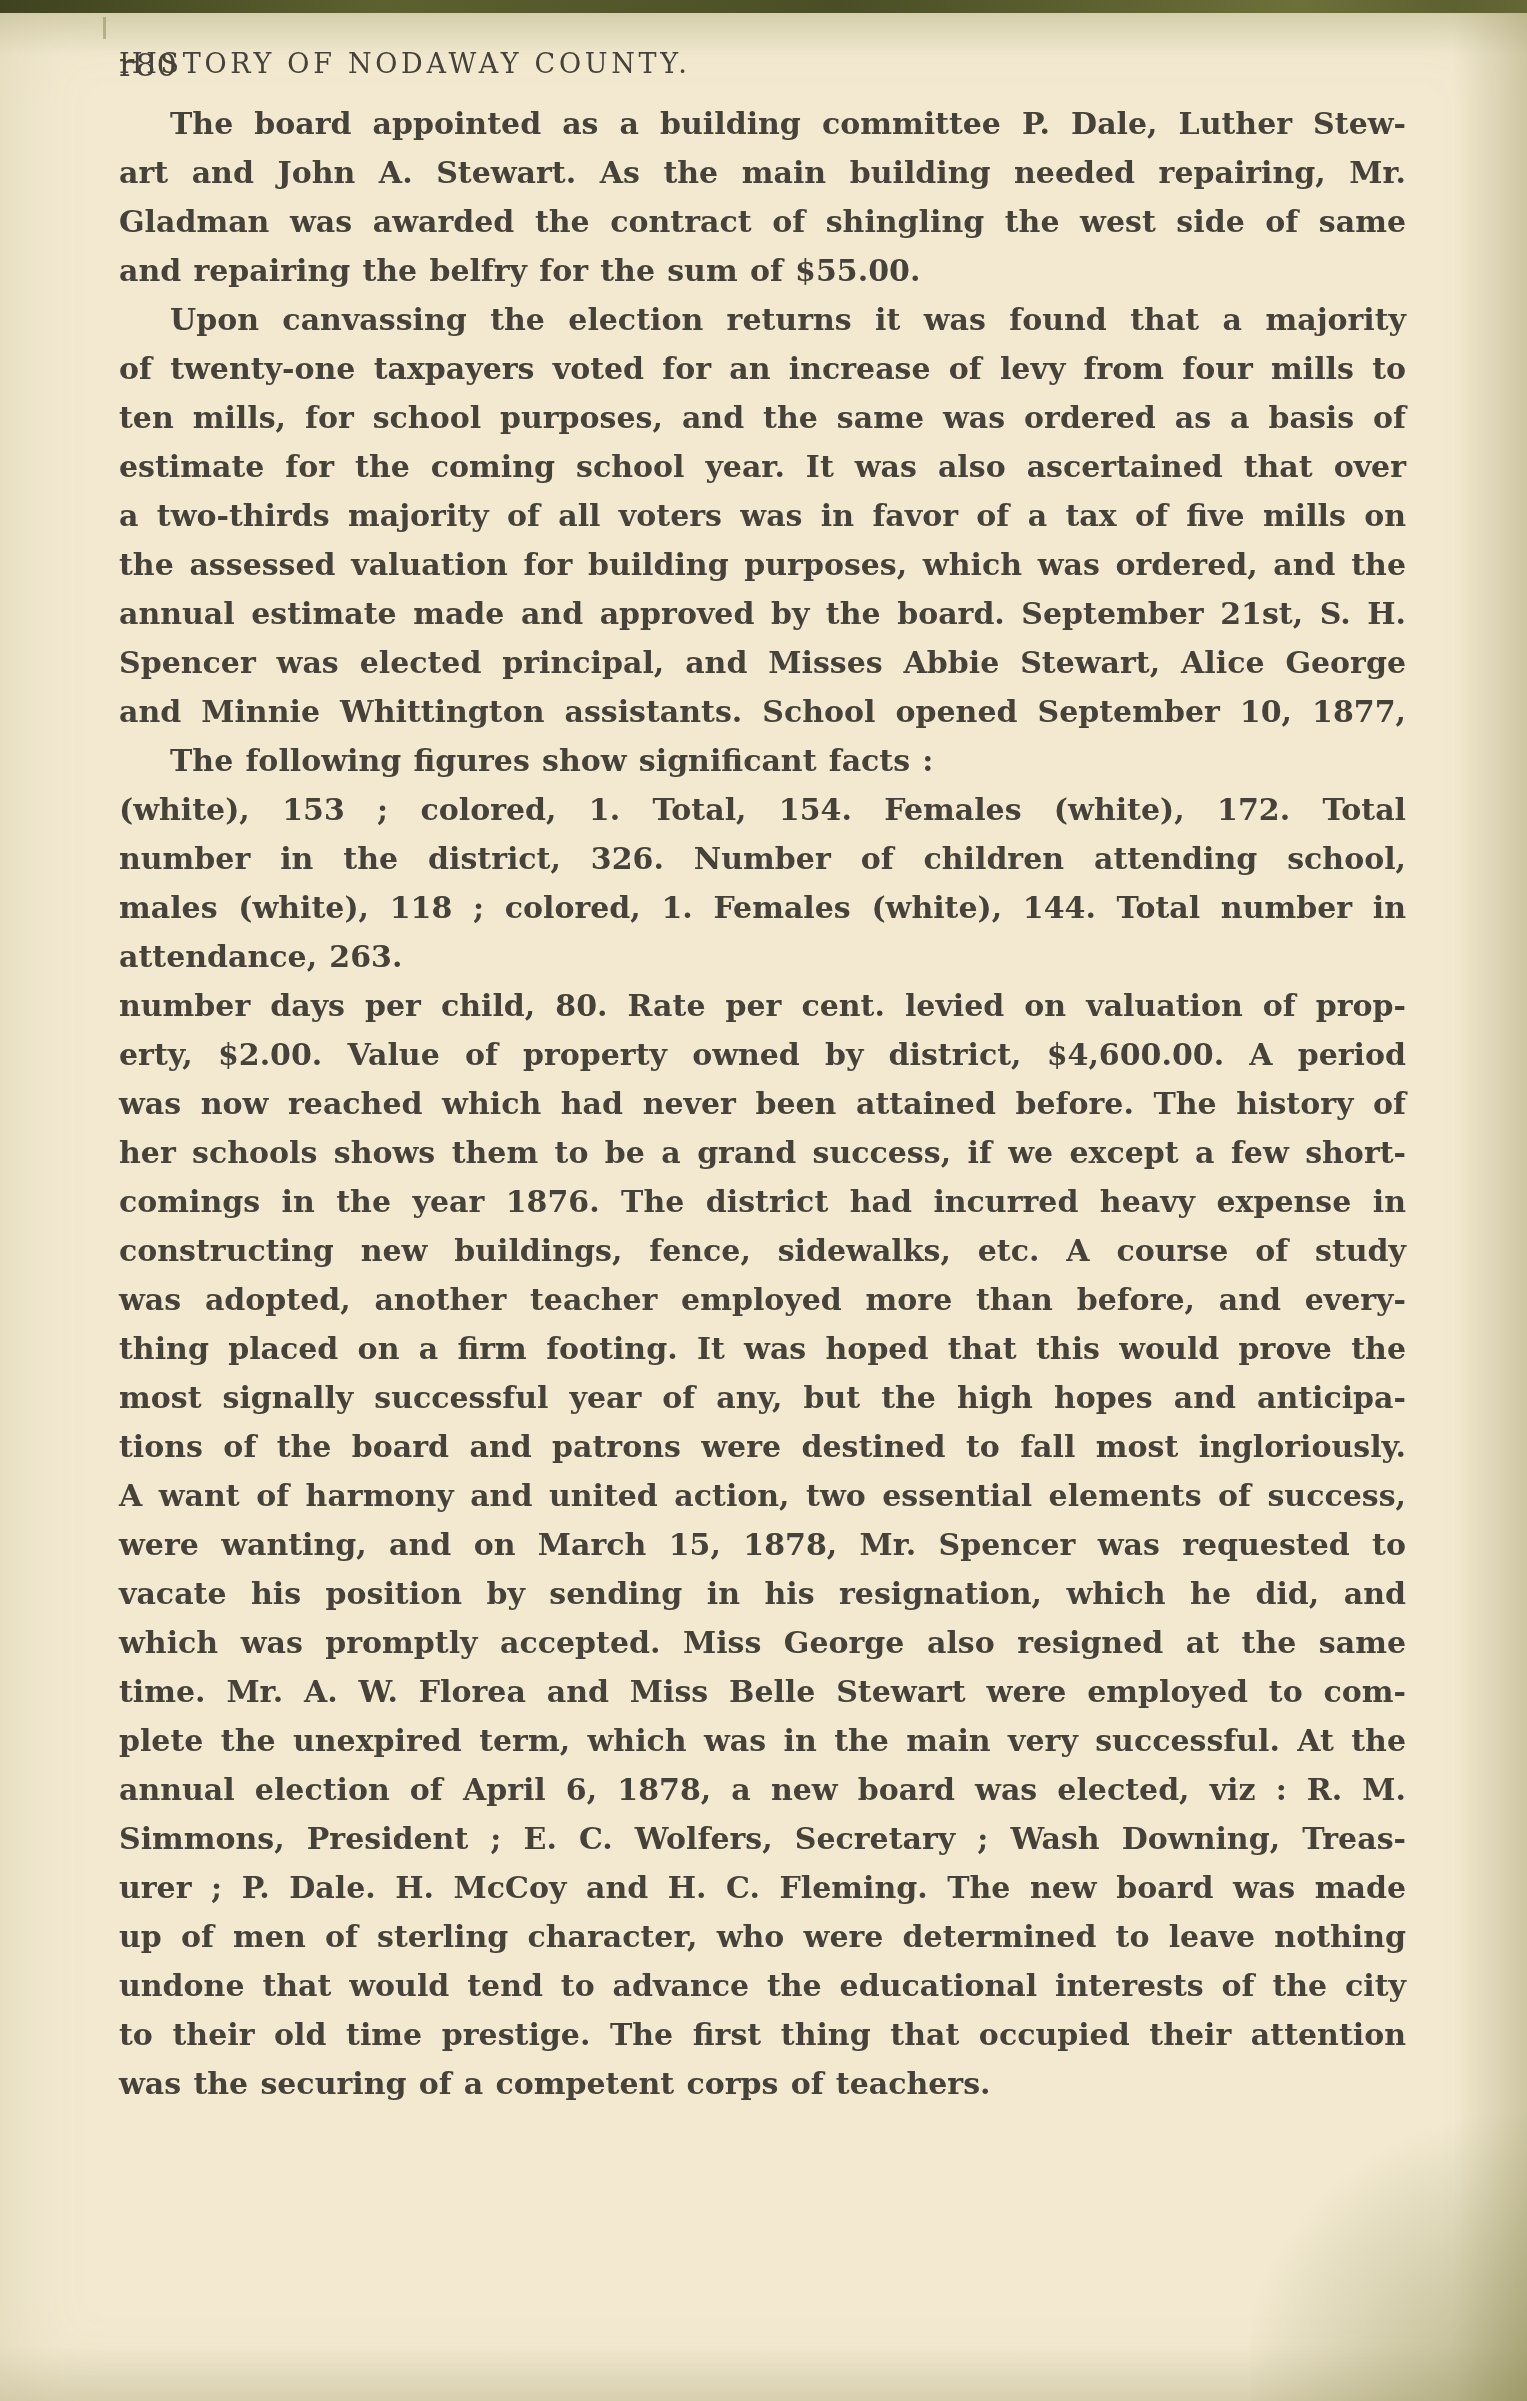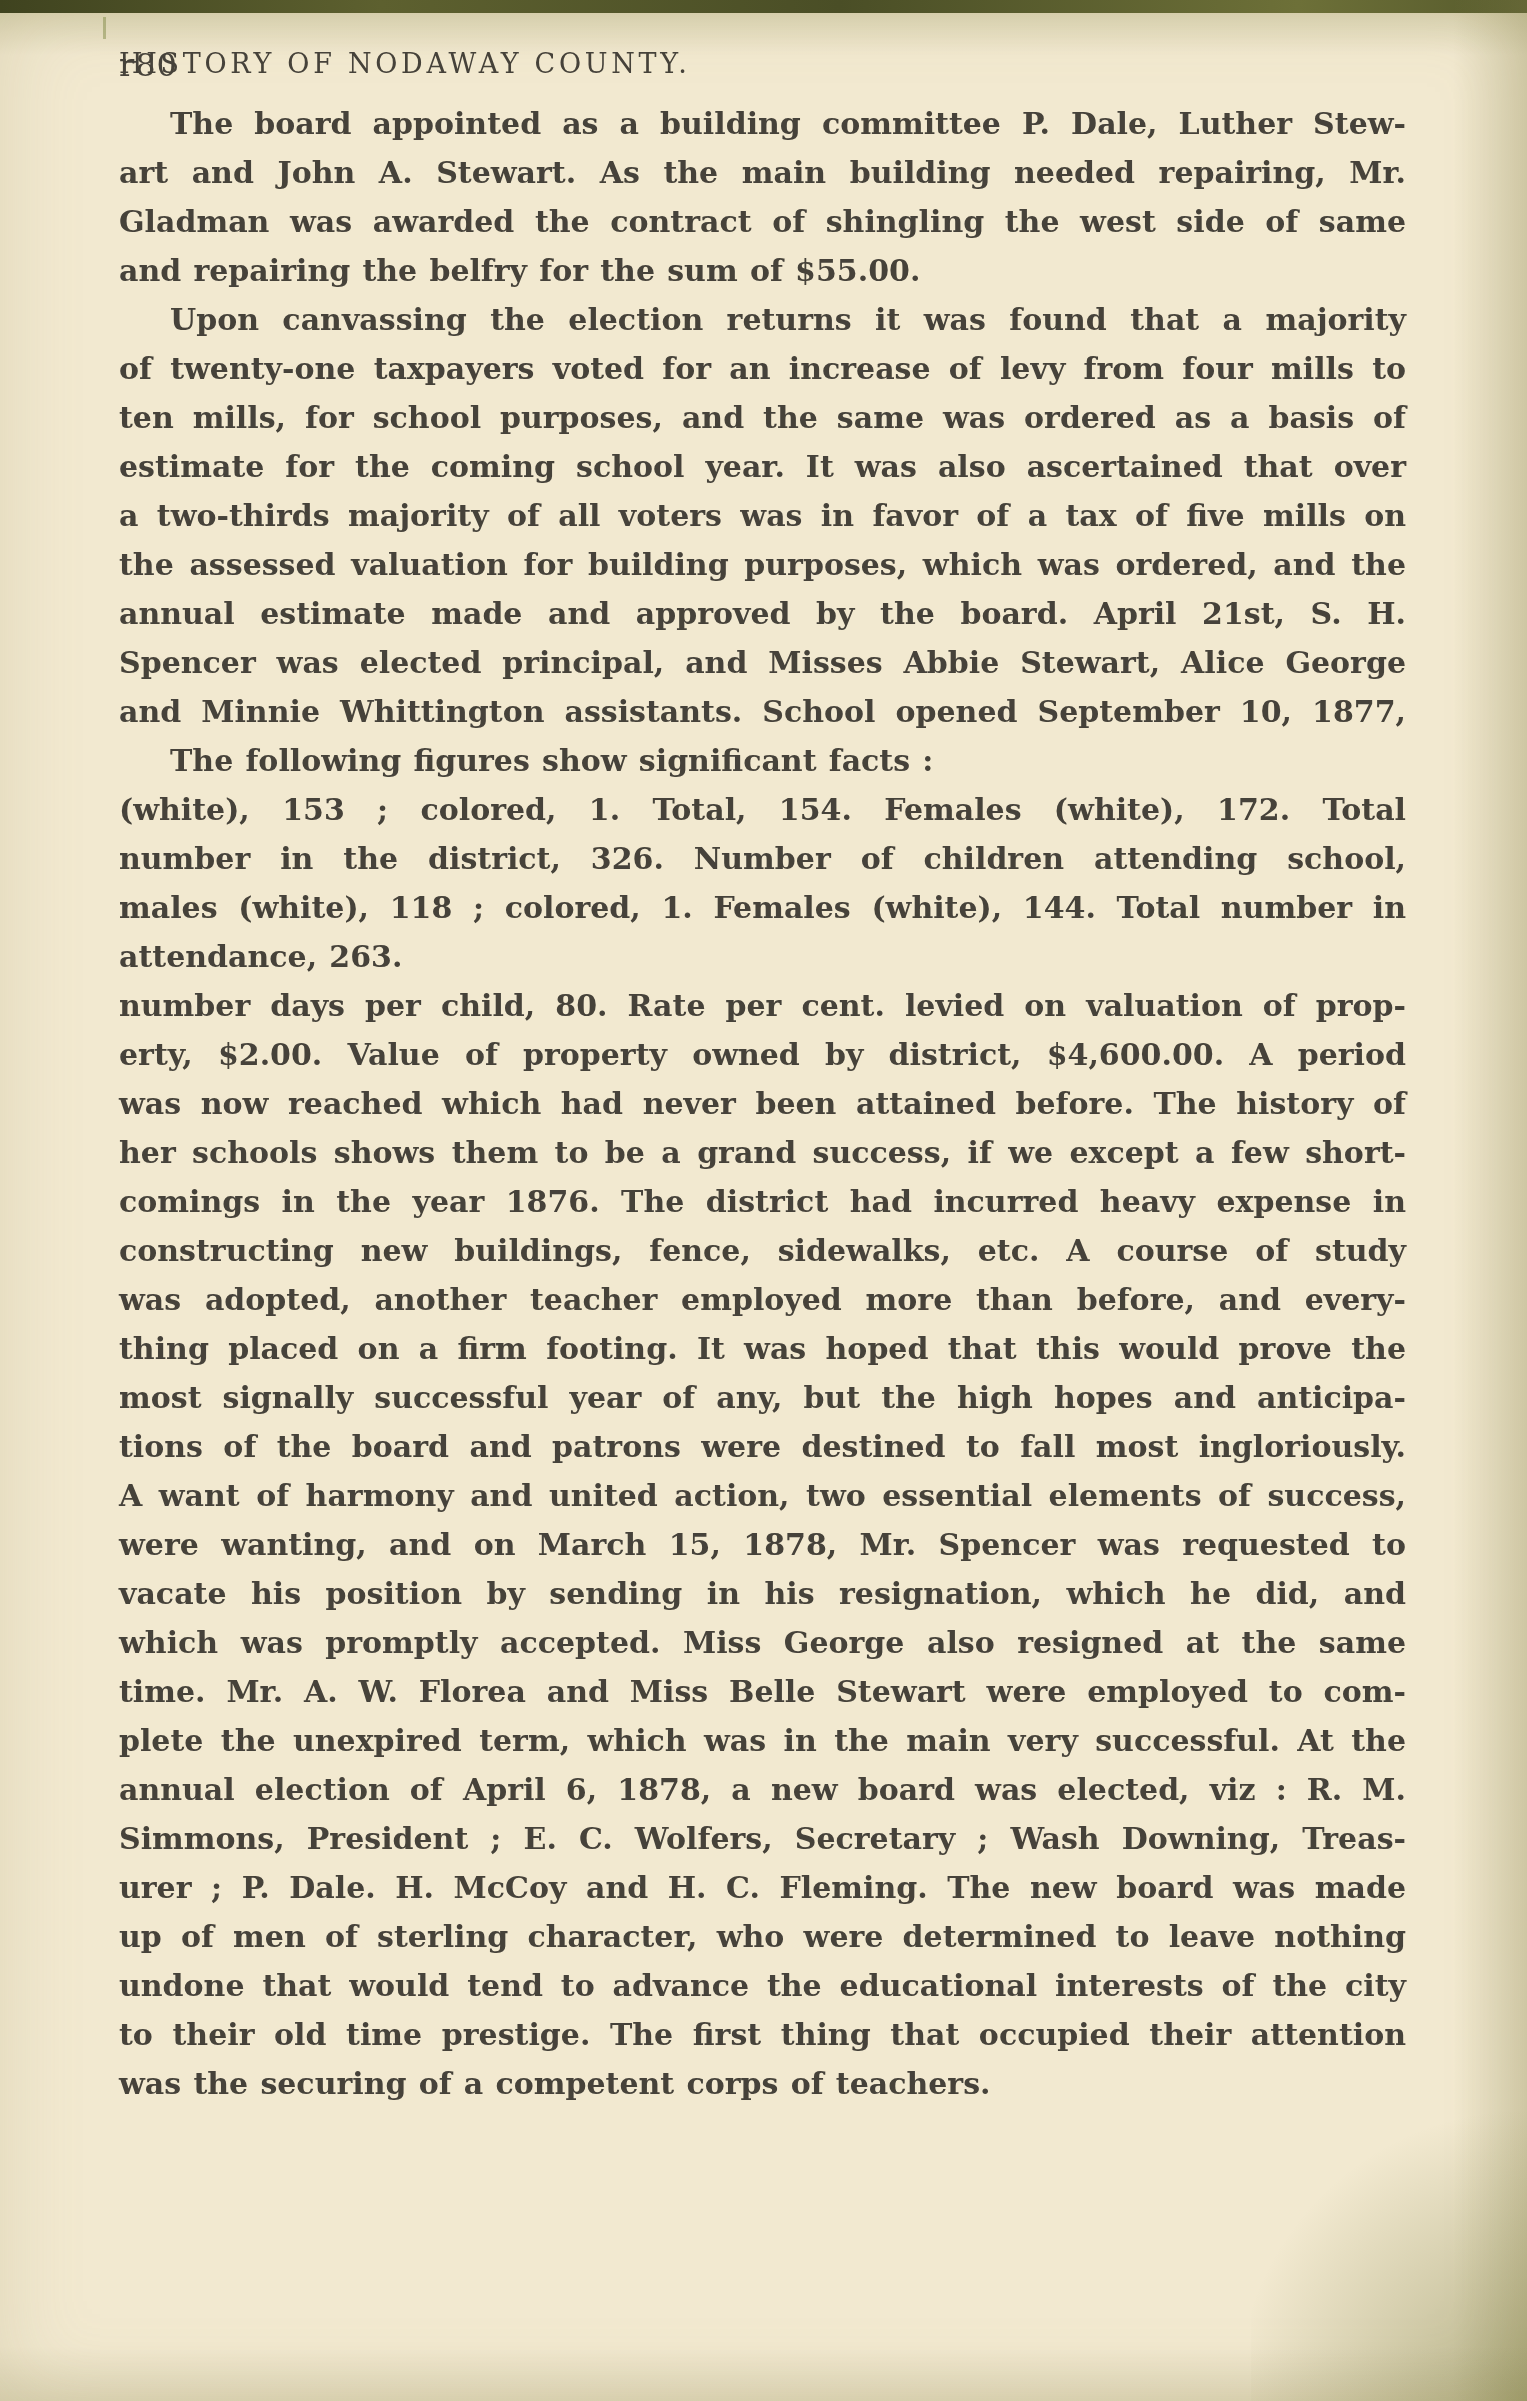--- a/index.html
+++ b/index.html
@@ -95,21 +95,21 @@
       <div class="line first">The board appointed as a building committee P. Dale, Luther Stew-</div>
       <div class="line">art and John A. Stewart.  As the main building needed repairing, Mr.</div>
       <div class="line">Gladman was awarded the contract of shingling the west side of same</div>
       <div class="line last">and repairing the belfry for the sum of $55.00.</div>
       <div class="line first">Upon canvassing the election returns it was found that a majority</div>
       <div class="line">of twenty-one taxpayers voted for an increase of levy from four mills to</div>
       <div class="line">ten mills, for school purposes, and the same was ordered as a basis of</div>
       <div class="line">estimate for the coming school year.  It was also ascertained that over</div>
       <div class="line">a two-thirds majority of all voters was in favor of a tax of five mills on</div>
       <div class="line">the assessed valuation for building purposes, which was ordered, and the</div>
-      <div class="line">annual estimate made and approved by the board.  April 21st, S. H.</div>
+      <div class="line">annual estimate made and approved by the board.  September 21st, S. H.</div>
       <div class="line">Spencer was elected principal, and Misses Abbie Stewart, Alice George</div>
       <div class="line">and Minnie Whittington assistants.  School opened September 10, 1877,</div>
       <div class="line first last">The following figures show significant facts :</div>
       <div class="line">(white), 153 ;  colored, 1.  Total, 154.  Females (white), 172.  Total</div>
       <div class="line">number in the district, 326.  Number of children attending school,</div>
       <div class="line">males (white), 118 ; colored, 1.  Females (white), 144.  Total number in</div>
       <div class="line last">attendance, 263.</div>
       <div class="line">number days per child, 80.  Rate per cent. levied on valuation of prop-</div>
       <div class="line">erty, $2.00.  Value of property owned by district, $4,600.00.  A period</div>
       <div class="line">was now reached which had never been attained before.  The history of</div>

